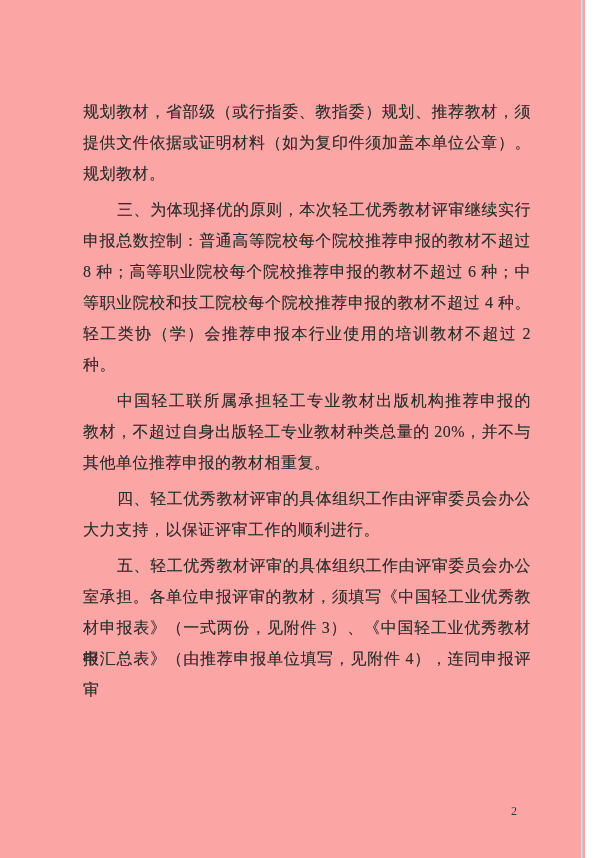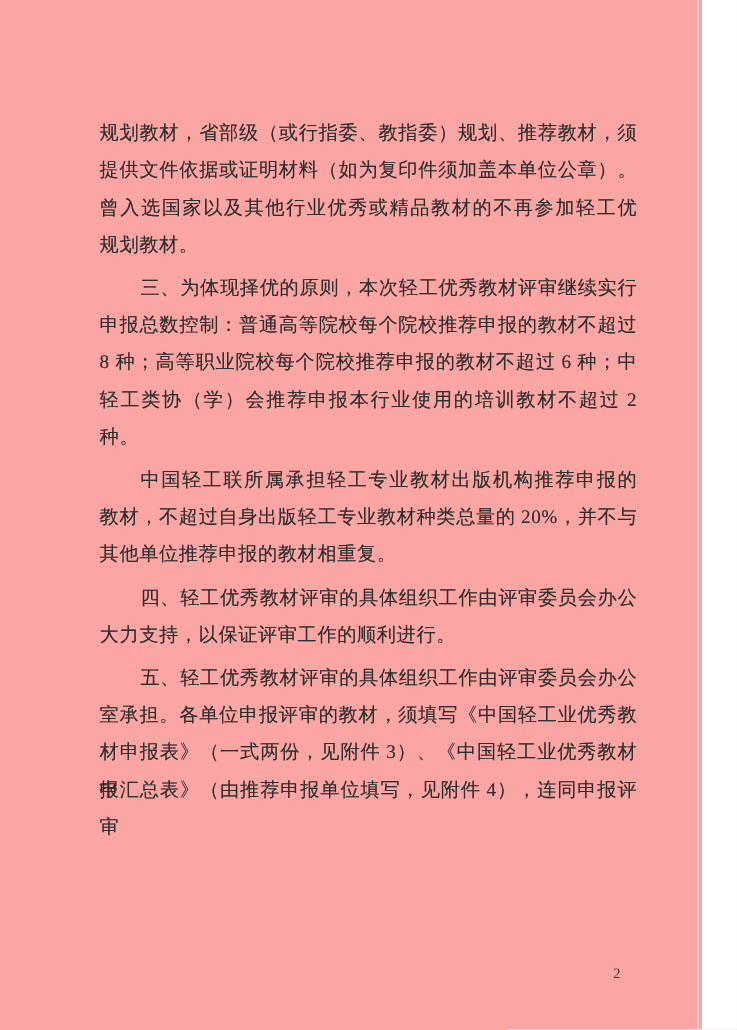--- a/index.html
+++ b/index.html
@@ -56,25 +56,25 @@
     color: #3a3a3a;
   }
 </style>
 </head>
 <body>
 
 <div class="page">
   <div class="text-block">
       <div class="line">规划教材，省部级（或行指委、教指委）规划、推荐教材，须</div>
       <div class="line">提供文件依据或证明材料（如为复印件须加盖本单位公章）。</div>
-      <div class="line">曾入选国家以及其他行业优秀或精品教材的不再参加轻工优</div>
       <div class="line para-end">规划教材。</div>
       <div class="line para-start">三、为体现择优的原则，本次轻工优秀教材评审继续实行</div>
       <div class="line">申报总数控制：普通高等院校每个院校推荐申报的教材不超过</div>
       <div class="line">8 种；高等职业院校每个院校推荐申报的教材不超过 6 种；中</div>
+      <div class="line">等职业院校和技工院校每个院校推荐申报的教材不超过 4 种。</div>
       <div class="line">轻工类协（学）会推荐申报本行业使用的培训教材不超过 2</div>
       <div class="line para-end">种。</div>
       <div class="line para-start">中国轻工联所属承担轻工专业教材出版机构推荐申报的</div>
       <div class="line">教材，不超过自身出版轻工专业教材种类总量的 20%，并不与</div>
       <div class="line para-end">其他单位推荐申报的教材相重复。</div>
       <div class="line para-start">四、轻工优秀教材评审的具体组织工作由评审委员会办公</div>
       <div class="line para-end">大力支持，以保证评审工作的顺利进行。</div>
       <div class="line para-start">五、轻工优秀教材评审的具体组织工作由评审委员会办公</div>
       <div class="line">室承担。各单位申报评审的教材，须填写《中国轻工业优秀教</div>
       <div class="line">材申报表》（一式两份，见附件 3）、《中国轻工业优秀教材申</div>

